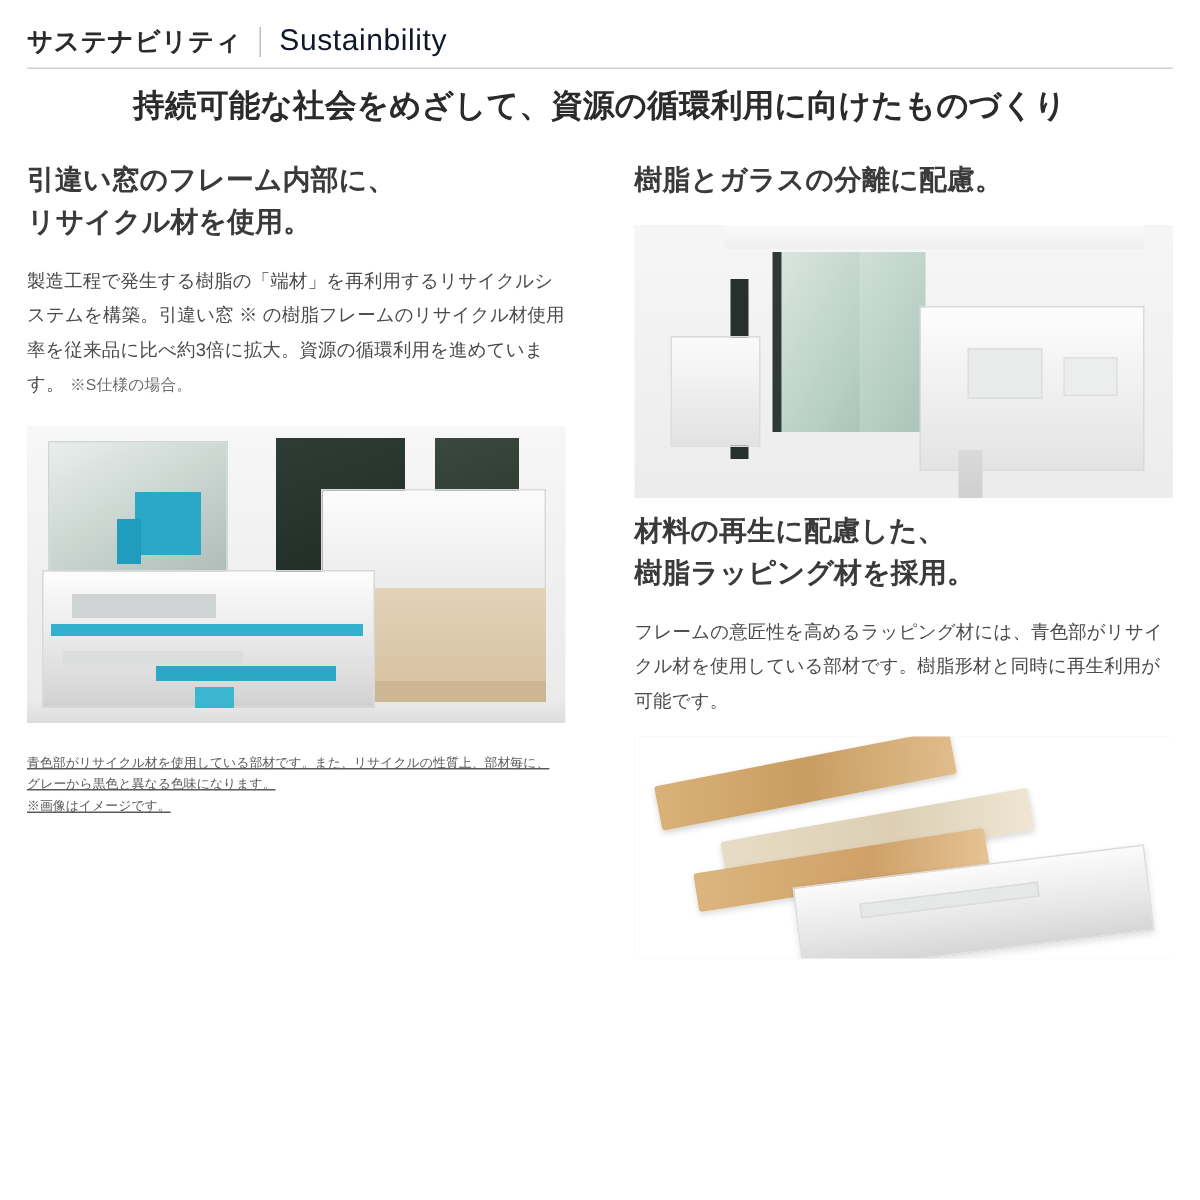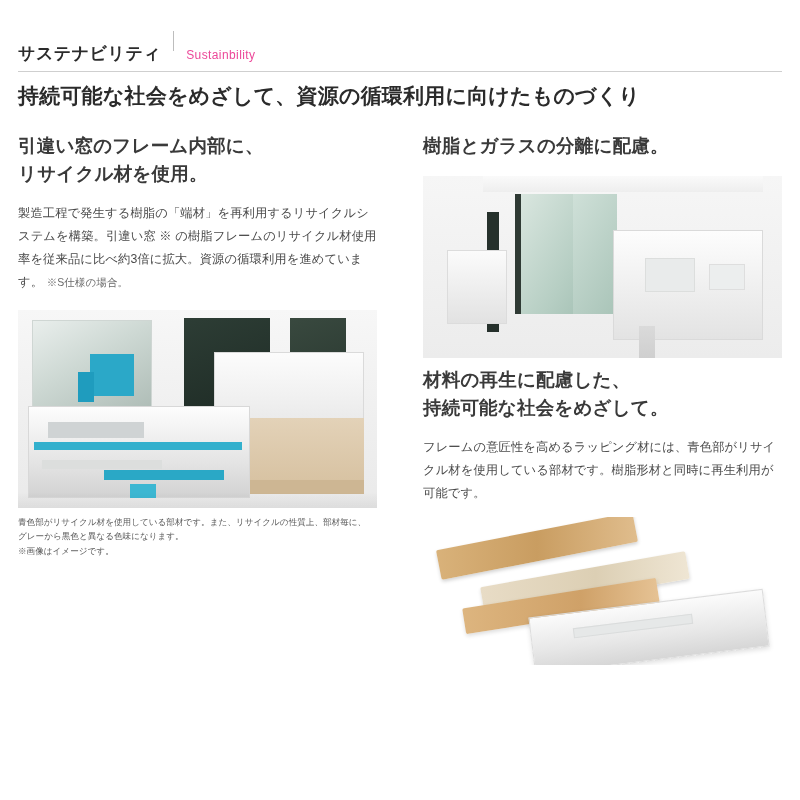--- a/index.html
+++ b/index.html
@@ -30,36 +30,36 @@
     color: #2b2b2b;
     letter-spacing: 0.5px;
   }
   .header-divider {
     width: 1px;
     height: 20px;
     background: #bdbdbd;
     align-self: center;
   }
   .header-en {
-    font-size: 12px;
-    color: #ec4899;
+    font-size: 20px;
+    color: #0f172a;
     letter-spacing: 0.4px;
-    margin-top: 32px;
   }
   .header-rule {
     margin: 6px 18px 0 18px;
     height: 1px;
     background: #cfcfcf;
   }
   .page-title {
     margin: 10px 18px 0 18px;
     font-size: 21px;
     font-weight: bold;
     color: #2b2b2b;
     letter-spacing: 0.2px;
+    text-align: center;
   }
 
   
   .columns {
     display: flex;
     margin-top: 22px;
     padding: 0 18px;
     gap: 46px;
   }
   .col { width: 366px; }
@@ -84,21 +84,22 @@
   .sect-body .note {
     font-size: 10.5px;
     color: #6a6a6a;
     margin-top: 20px;
   }
 
   .caption {
     font-size: 8.6px;
     line-height: 1.7;
     color: #5a5a5a;
-    margin-top: 7px;
+    margin-top: 19px;
+    text-decoration: underline;
   }
   .caption .c-line { display: block; }
 
   
   .photo {
     position: relative;
     margin-top: 16px;
     overflow: hidden;
     background: #f3f3f3;
   }
@@ -342,21 +343,21 @@
         <div class="p2-frame"></div>
         <div class="p2-frame-cav"></div>
         <div class="p2-frame-cav2"></div>
         <div class="p2-stem"></div>
       </div>
 
       <div class="spacer-sm"></div>
 
       <div class="sect-head">
         <span class="line">材料の再生に配慮した、</span>
-        <span class="line">持続可能な社会をめざして。</span>
+        <span class="line">樹脂ラッピング材を採用。</span>
       </div>
 
       <p class="sect-body">フレームの意匠性を高めるラッピング材には、青色部がリサイクル材を使用している部材です。樹脂形材と同時に再生利用が可能です。</p>
 
       <div class="photo photo-3">
         <div class="p3-bg"></div>
         <div class="p3-board p3-b1"></div>
         <div class="p3-board p3-b2"></div>
         <div class="p3-board p3-b3"></div>
         <div class="p3-profile"></div>

